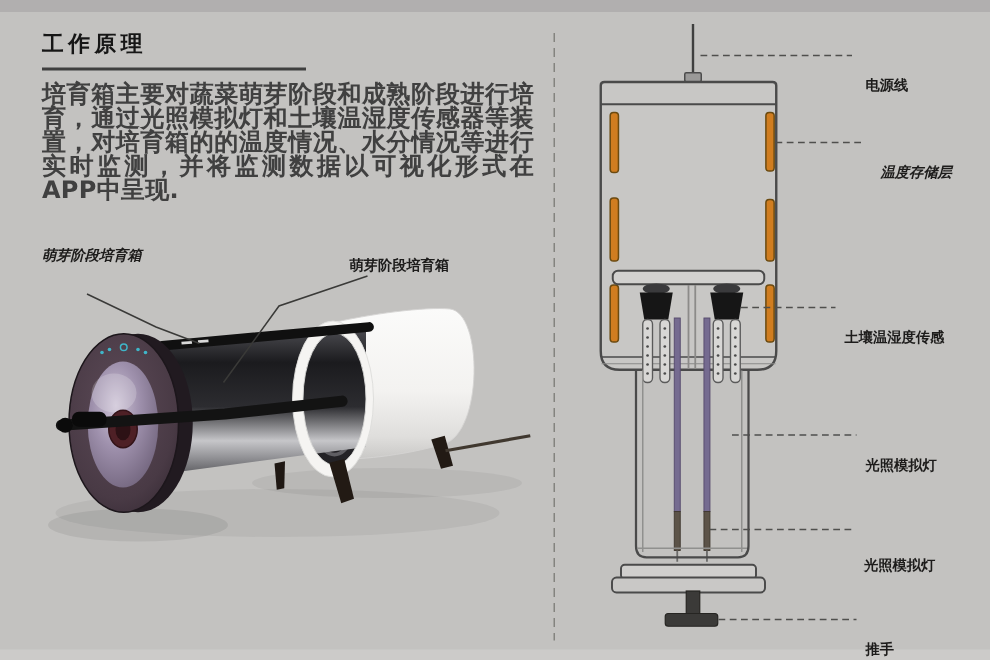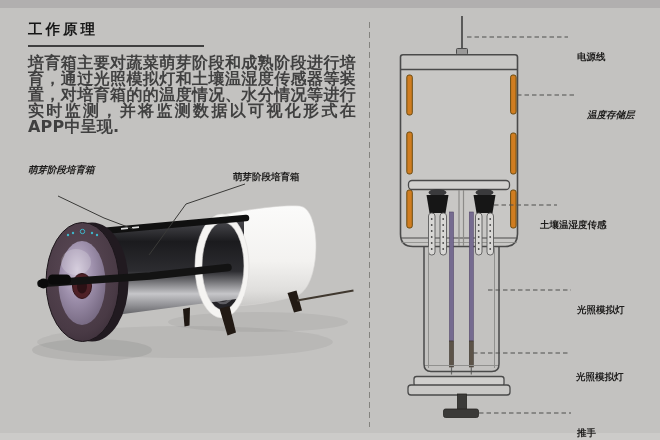--- a/index.html
+++ b/index.html
@@ -14,21 +14,21 @@
   .title-underline{position:absolute;left:28px;top:45px;width:176px;height:1.6px;background:#3f3f3f;}
   .description{position:absolute;left:28px;top:55px;width:328px;font-size:16px;line-height:16px;
          font-weight:600;color:#404040;text-align:justify;letter-spacing:0.2px;}
   .svg-layer{position:absolute;left:0;top:0;width:660px;height:440px;}
   .render-label{position:absolute;font-size:9.5px;font-weight:600;color:#1d1c1b;white-space:nowrap;}
   .lbl-germination{left:28px;top:164px;font-style:italic;}
   .lbl-growth{left:233px;top:171px;}
   .callout{position:absolute;font-size:9.5px;font-weight:600;color:#1d1c1b;white-space:nowrap;margin-top:20px;}
   .co-power{left:577px;top:31px;}
   .co-temp{left:587px;top:89px;font-style:italic;}
-  .co-sensor{left:540px;top:199px;}
+  .co-sensor{left:563px;top:199px;}
   .co-soilbox{left:577px;top:284px;}
   .co-lamp{left:576px;top:351px;}
   .co-handle{left:577px;top:407px;font-family:Liberation Serif, serif;}
 </style>
 </head>
 <body>
 
 <div class="stage">
 
   <div class="band-top"></div>

